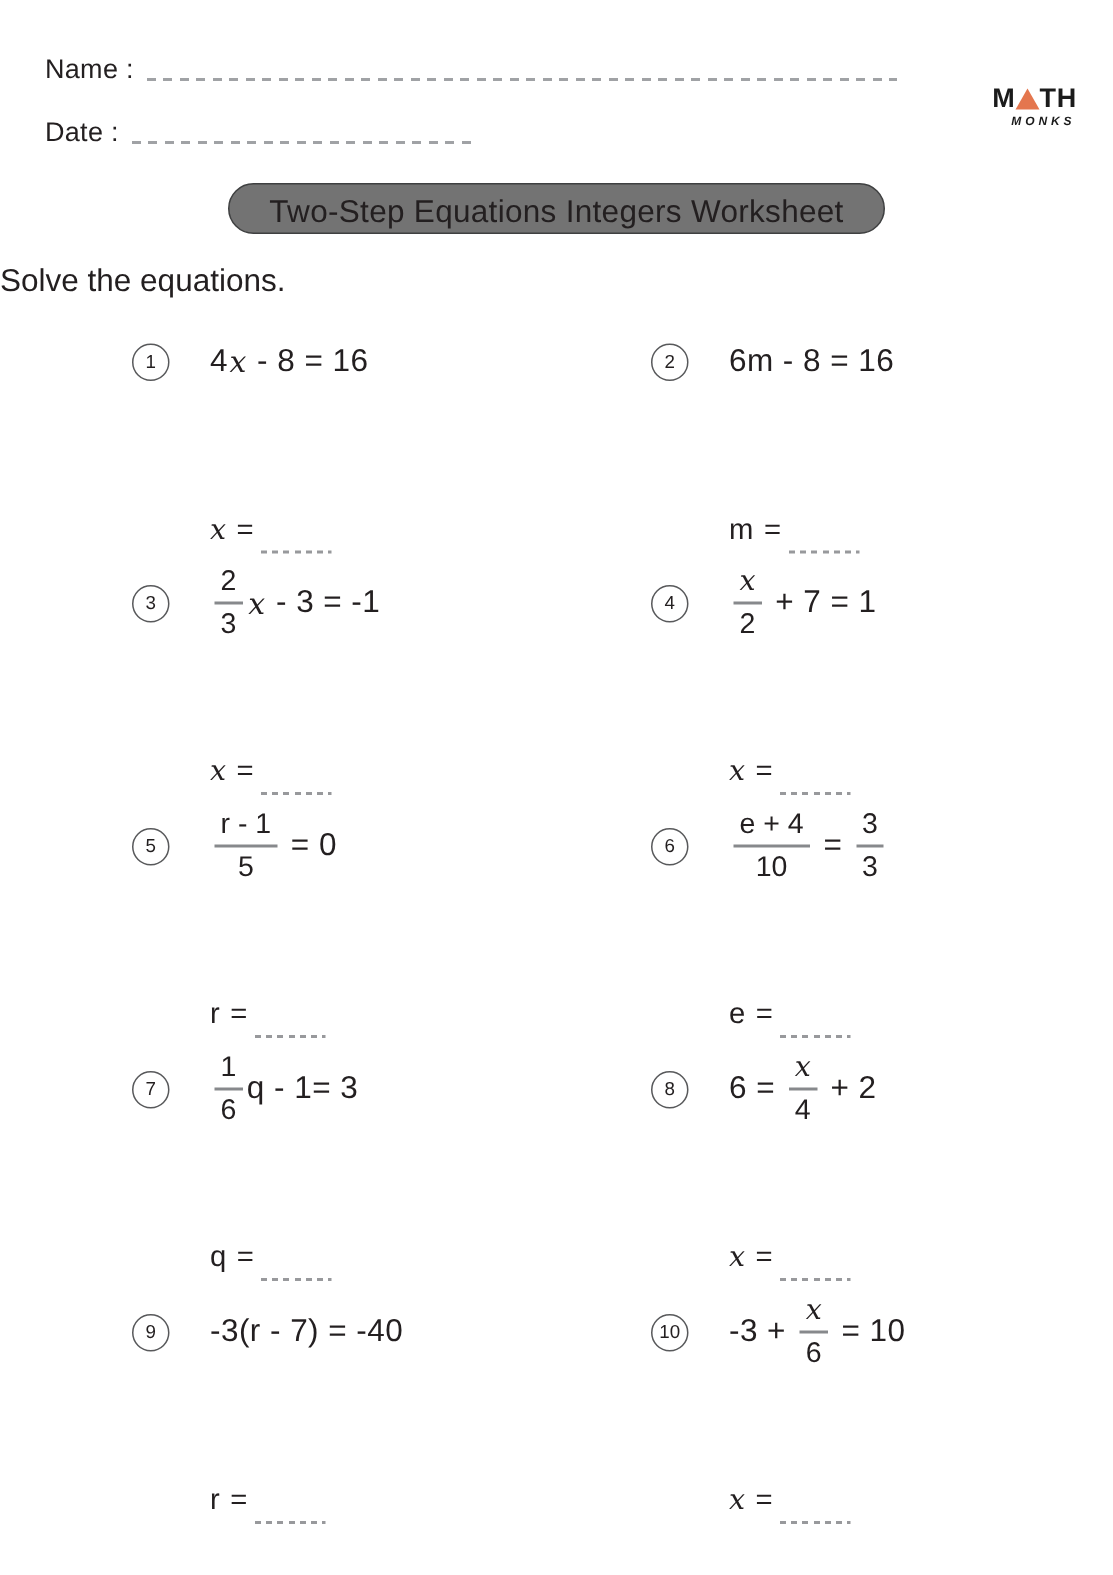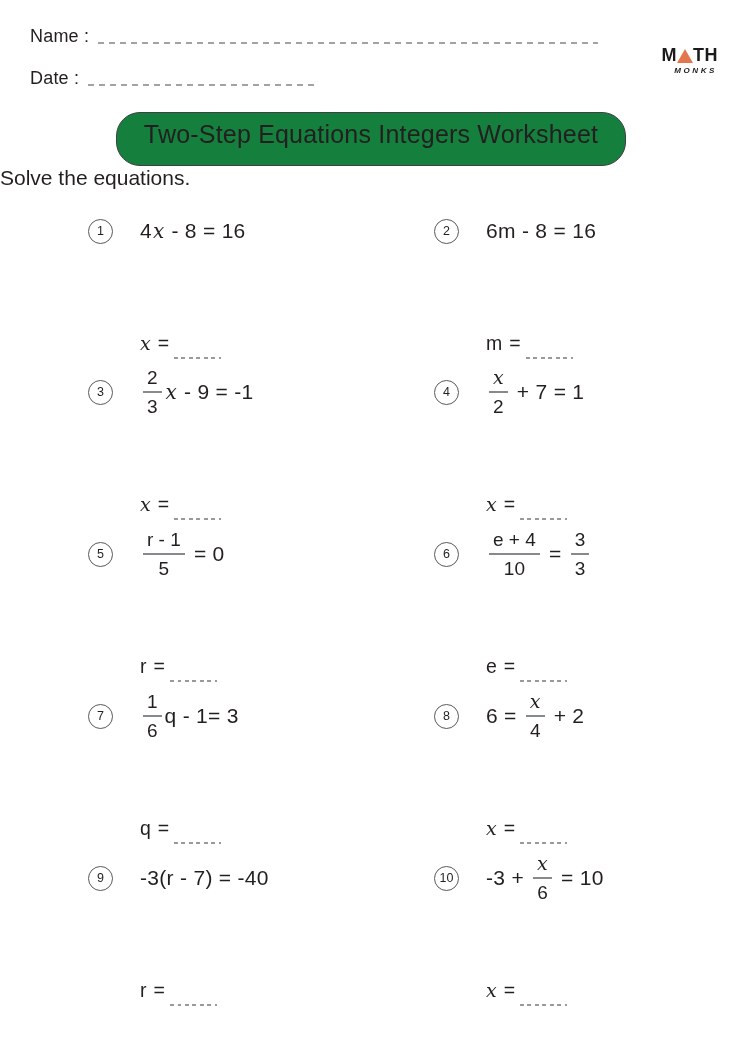--- a/index.html
+++ b/index.html
@@ -4,21 +4,21 @@
 <style>
   * { margin: 0; padding: 0; box-sizing: border-box; }
   html, body { background: #ffffff; }
   body {
     width: 742px; height: 1050px;
     position: relative;
     font-family: "Liberation Sans", sans-serif;
     color: #231f20;
     overflow: hidden;
   }
-  .page { position: absolute; inset: 0; background: #fff; }
+  .page { position: absolute; inset: 0; background: #fff; margin-top: 10px; }
 
   
   .field-row { position: absolute; display: flex; align-items: flex-end; }
   .field-row.name { top: 25px; left: 30px; }
   .field-row.date { top: 67px; left: 30px; text-align: center; }
   .field-label { font-size: 18px; letter-spacing: 0.2px; line-height: 22px; }
   .dash-line {
     height: 2px; margin-left: 9px; margin-bottom: 3px;
     background: repeating-linear-gradient(90deg, #a0a2a5 0 6px, transparent 6px 11px);
   }
@@ -33,23 +33,23 @@
     border-bottom: 14px solid #e4764e;
     margin: 0 0 1px 0;
   }
   .logo-sub { font-size: 8px; font-weight: 700; letter-spacing: 2.6px; color: #1b1b1b; margin-top: 2px; padding-right: 1px; font-style: italic; }
 
   
   .title-wrap { position: absolute; top: 112px; left: 0; right: 0; text-align: center; }
   .title-box {
     display: inline-block;
     border: 1.6px solid #3f4041; border-radius: 24px;
-    padding: 7px 27px 16px 27px;
-    font-size: 25px; letter-spacing: 0.2px;
-    background: #15803d;
+    padding: 7px 27px 1px 27px;
+    font-size: 21px; letter-spacing: 0.2px;
+    background: #737373;
   }
   .subtitle { position: absolute; top: 166px; left: 0; right: 0; font-size: 21px; }
 
   
   .problem { position: absolute; width: 332px; }
   .eq-line { display: flex; align-items: center; min-height: 72px; }
   .num-circle {
     flex: 0 0 auto;
     width: 25px; height: 25px; border: 1.2px solid #58595b; border-radius: 50%;
     display: flex; align-items: center; justify-content: center;
@@ -135,21 +135,21 @@
       <div class="problem" style="left: 88px; top: 356px;">
         <div class="eq-line">
           <div class="num-circle">3</div>
           <div class="eq-content">
             <span class="frac">
               <span class="num">2</span>
               <span class="bar"></span>
               <span class="den">3</span>
             </span>
             <span class="eq-var">x</span>
-            <span class="eq-text"> - 9 = -1</span>
+            <span class="eq-text"> - 3 = -1</span>
           </div>
         </div>
         <div class="ans-line">
           <span class="ans-var it">x</span>
           <span class="ans-eq">=</span>
           <span class="ans-dash"></span>
         </div>
       </div>
       <div class="problem" style="left: 434px; top: 356px;">
         <div class="eq-line">

